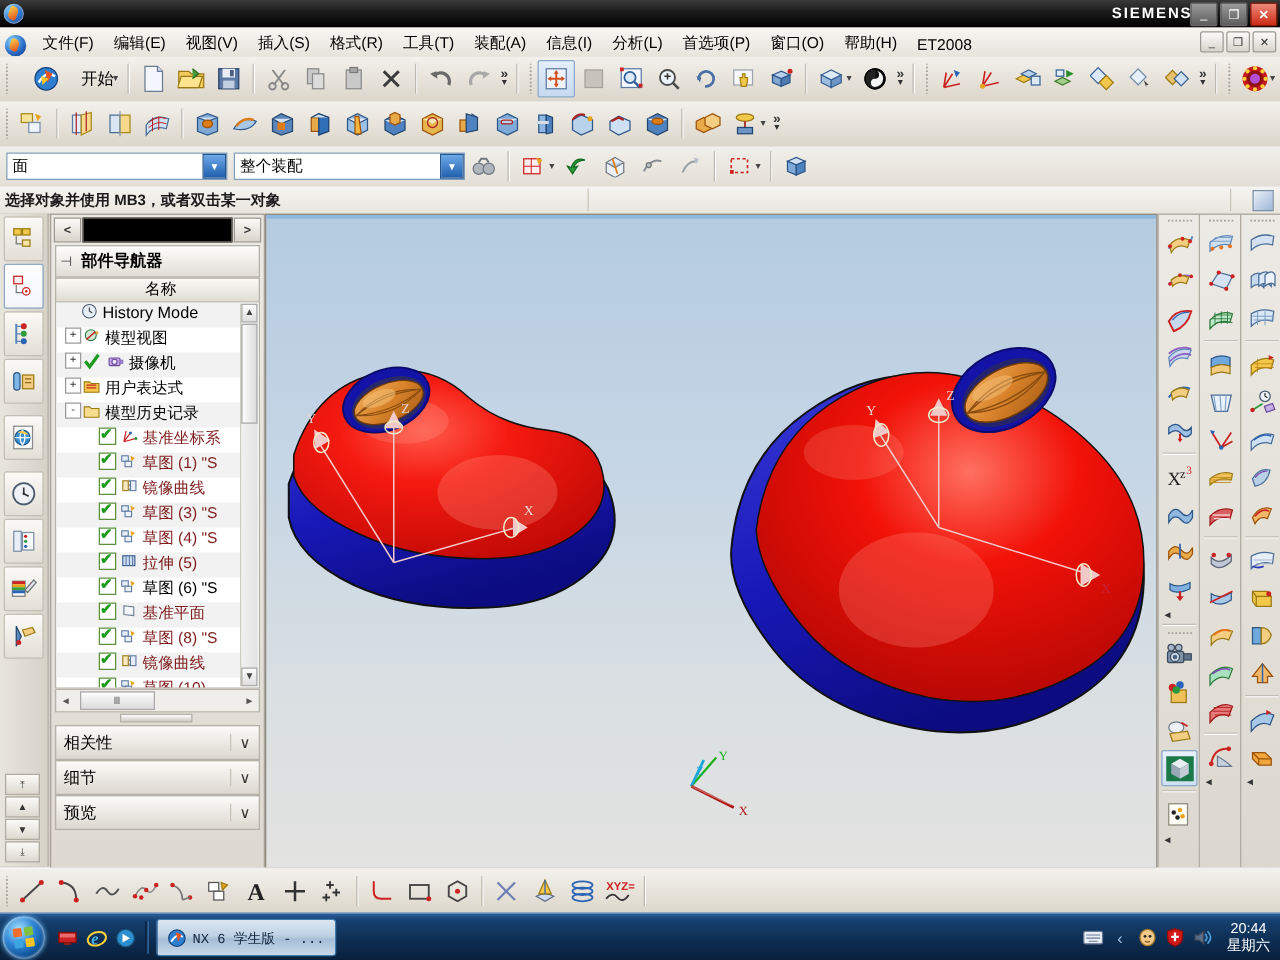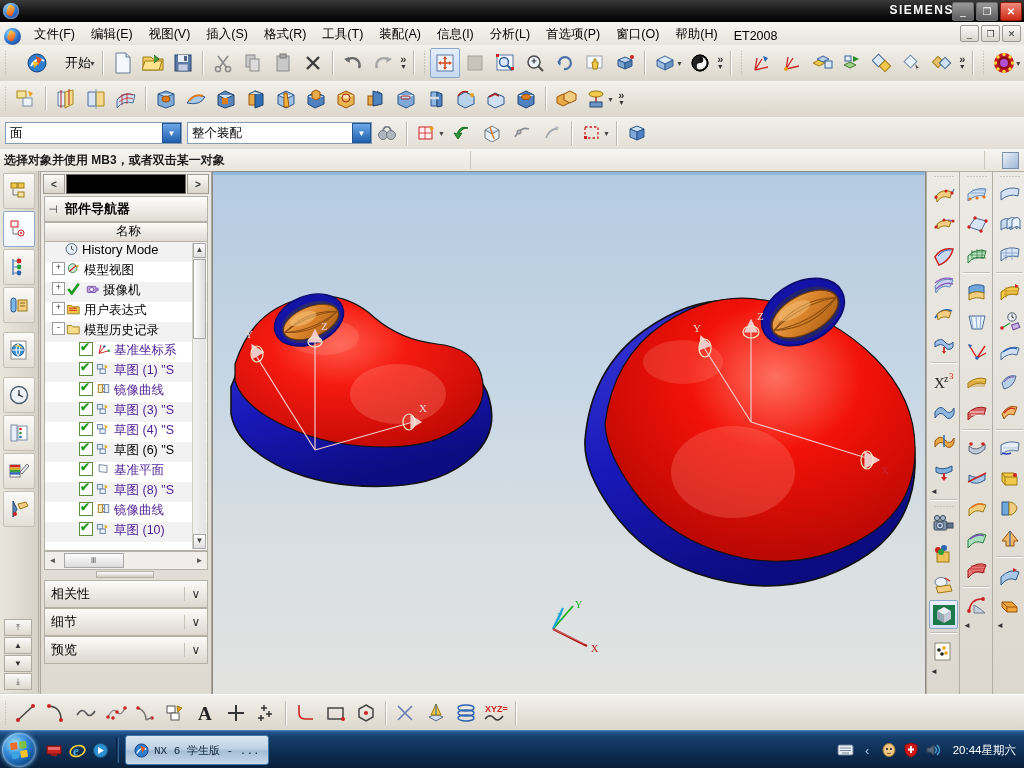--- a/index.html
+++ b/index.html
@@ -127,21 +127,21 @@
   .trow{height:20px;display:flex;white-space:nowrap;font-size:12.5px;}
   .trow:nth-child(odd){background:#f2f2f2;}
   .trow .exp{width:11px;height:11px;border:1px solid #9a9a9a;background:#fff;margin-left:7px;
     font-size:9px;line-height:9px;text-align:center;color:#333;flex:0 0 auto;}
   .trow .noexp{width:11px;margin-left:7px;flex:0 0 auto;}
   .trow .indent{width:14px;flex:0 0 auto;}
   .trow .cb{width:12px;height:12px;border:1px solid #5d8f3f;background:#fff;margin:0 2px;
     flex:0 0 auto;position:relative;}
   .trow .cb:after{content:"✔";position:absolute;left:0px;top:-3px;font-size:12px;color:#1e9b1e;font-weight:bold;}
   .trow .tic{width:15px;height:14px;margin:0 3px 0 1px;flex:0 0 auto;}
-  .trow .lbl{color:#4c1d95;}
+  .trow .lbl{color:#7f1d1d;}
   .trow .lbl.dark{color:#000;}
   .trow.root .lbl{color:#000;}
   .tscroll{position:absolute;right:1px;top:1px;width:13px;bottom:1px;
     background:linear-gradient(to right,#f1f1f1,#e2e2e2);border-left:1px solid #d0cdc6;}
   .tscroll .up,.tscroll .dn{height:13px;border:1px solid #aaa;background:linear-gradient(to bottom,#fdfdfd,#dedede);
     font-size:8px;text-align:center;line-height:11px;color:#444;}
   .tscroll .dn{position:absolute;bottom:0;left:0;right:0;}
   .tscroll .thumb{position:absolute;top:16px;left:0;right:0;height:78px;border:1px solid #a8a8a8;
     background:linear-gradient(to right,#fdfdfd,#dcdcdc);}
   .hscroll{position:absolute;left:3px;top:379px;width:162px;height:17px;
@@ -204,21 +204,21 @@
   .qbtn{width:19px;height:19px;display:flex;align-items:center;justify-content:center;}
   .tbsep{width:2px;height:26px;margin:0 6px;
     background:linear-gradient(to right,#0a2748,#3d77b3);border-left:1px solid #0a2040;flex:0 0 auto;}
   .taskbtn{height:28px;display:flex;align-items:center;padding:0 8px;border-radius:3px;flex:0 0 auto;
     border:1px solid #3f78ab;background:linear-gradient(to bottom,#c9d9e8 0%,#a8c1d8 45%,#8eacc8 55%,#b4cade 100%);
     color:#12243a;font-family:"Liberation Mono",monospace;font-size:11px;margin-right:4px;}
   .taskbtn .tbic{width:15px;height:15px;margin-right:5px;flex:0 0 auto;}
   .taskbtn.active{background:linear-gradient(to bottom,#dbe7f2 0%,#bed1e3 45%,#a5bed6 55%,#c8d9ea 100%);}
   .tray{position:absolute;right:2px;top:0;height:38px;display:flex;align-items:center;gap:5px;color:#fff;}
   .trayico{width:17px;height:17px;display:flex;align-items:center;justify-content:center;}
-  .clock{display:flex;flex-direction:row;align-items:center;justify-content:center;
+  .clock{display:flex;flex-direction:column;align-items:center;justify-content:center;
     font-size:11.5px;color:#fff;line-height:14px;padding:0 6px;font-family:"Liberation Sans",sans-serif;}
 </style>
 </head>
 <body>
 
 <div id="app">
 
   <div class="titlebar">
     <div class="ticon"></div>
     <div class="brand">SIEMENS</div>
@@ -896,20 +896,30 @@
         <div class="noexp"></div>
         <div class="cb"></div>
         <svg class="tic" viewBox="0 0 16 16">
             <rect x="1" y="3" width="6" height="5" fill="#e6eef8" stroke="#5d79a3"></rect>
             <rect x="4" y="8" width="6" height="5" fill="#eef3fa" stroke="#5d79a3"></rect>
             <path d="M9 3 l4 2 l-3 3z" f="" fill="#e8a31a"></path>
           </svg>
         <div class="lbl">草图 (4) "S</div>
       </div>
 
+      <div class="trow">
+        <div class="indent"></div>
+        <div class="noexp"></div>
+        <div class="cb"></div>
+        <svg class="tic" viewBox="0 0 16 16">
+            <rect x="2" y="3" width="11" height="9" fill="#cfe0f2" stroke="#2d5689"></rect>
+            <path d="M5 3 v9 M8 3 v9 M11 3 v9" stroke="#5d79a3"></path>
+          </svg>
+        <div class="lbl">拉伸 (5)</div>
+      </div>
 
       <div class="trow">
         <div class="indent"></div>
         <div class="noexp"></div>
         <div class="cb"></div>
         <svg class="tic" viewBox="0 0 16 16">
             <rect x="1" y="3" width="6" height="5" fill="#e6eef8" stroke="#5d79a3"></rect>
             <rect x="4" y="8" width="6" height="5" fill="#eef3fa" stroke="#5d79a3"></rect>
             <path d="M9 3 l4 2 l-3 3z" fill="#e8a31a"></path>
           </svg>

